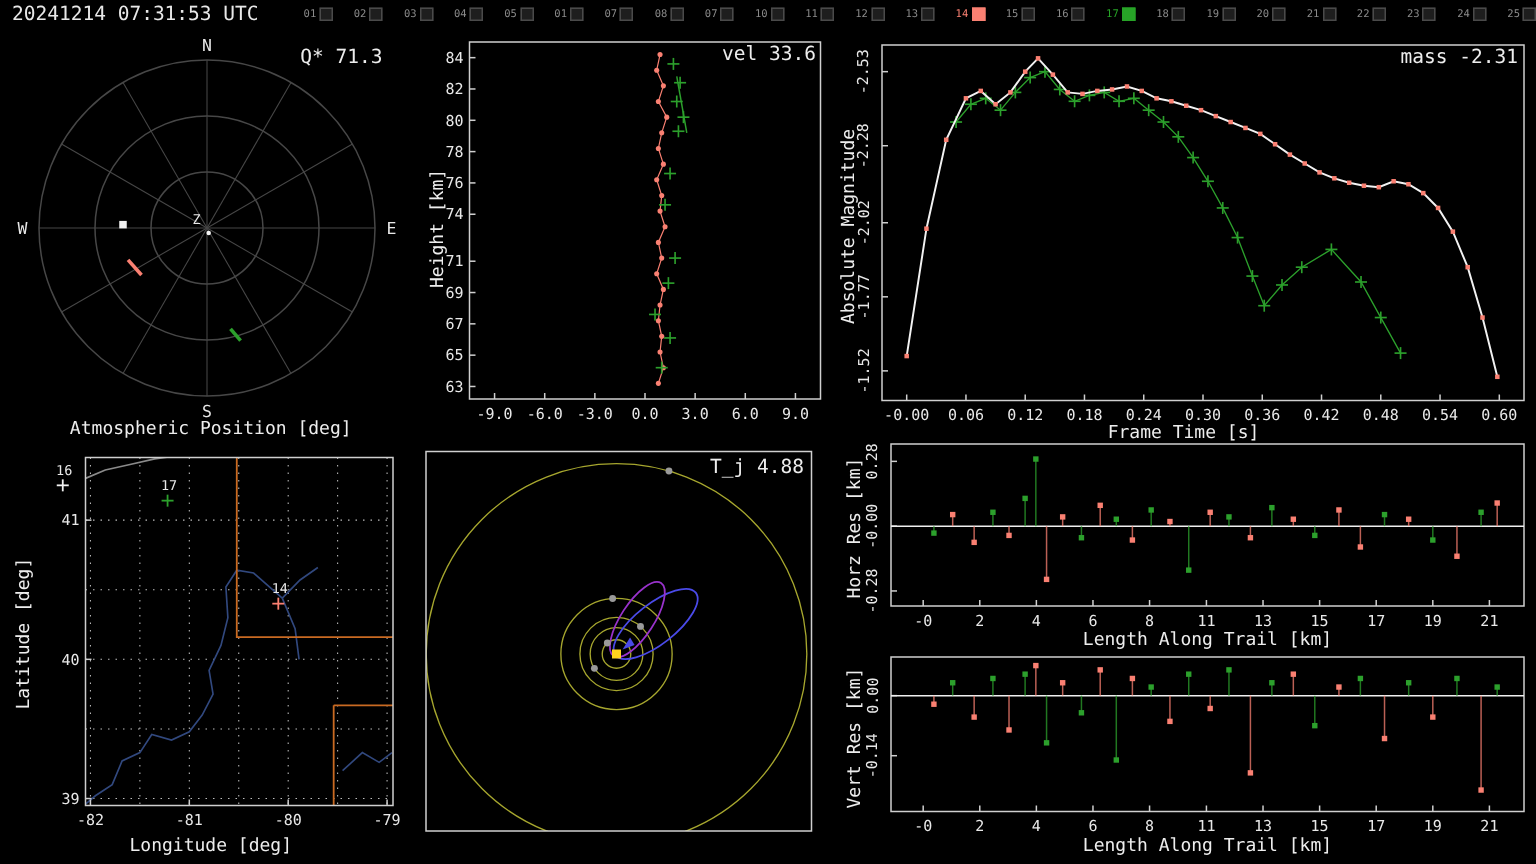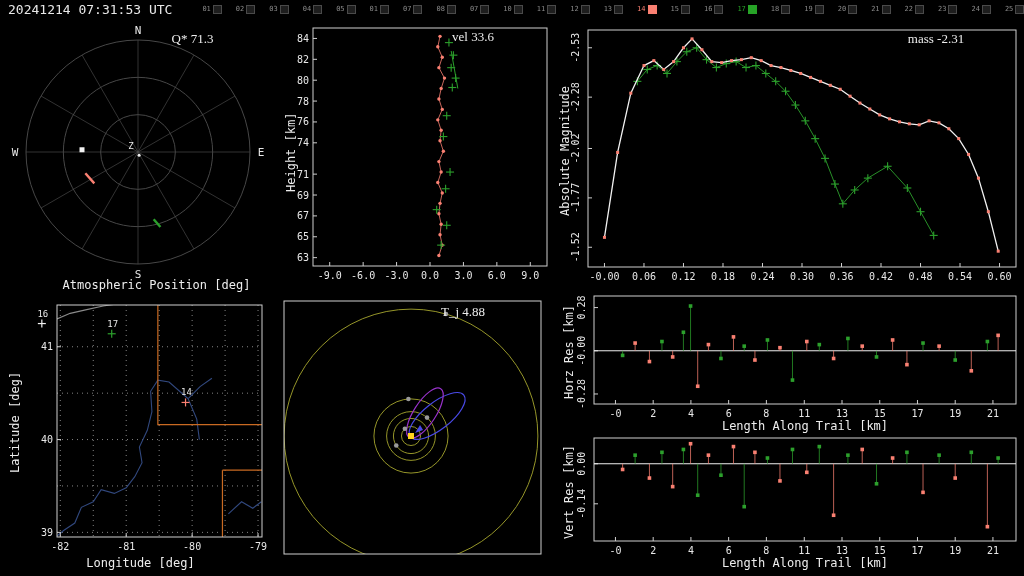--- a/index.html
+++ b/index.html
@@ -14,21 +14,21 @@
   .fbox.salmon{background:#fa8072;border-color:#fa8072;}
   .fnum.salmon{color:#fa8072;}
   .fbox.green{background:#27a327;border-color:#27a327;}
   .fnum.green{color:#27a327;}
   svg{position:absolute;left:0;top:0;}
   svg text{font-family:"DejaVu Sans Mono",monospace;fill:#e8e8e8;}
   .lbl{position:absolute;color:#ededed;font-size:12px;white-space:nowrap;}
   .ann{font-size:13px;}
   .rot{transform:rotate(-90deg);transform-origin:0 0;}
   .center{text-align:center;}
-  .right{text-align:center;font-family:Liberation Serif, serif;}
+  .right{text-align:right;}
 </style>
 </head>
 <body>
 
 <div class="screen">
 
   <svg id="plots" width="1024" height="576" viewBox="0 0 1024 576">
     <defs>
       <clipPath id="mapclip">
           <rect x="57" y="305" width="205" height="232"></rect>
@@ -639,26 +639,27 @@
         </div>
         <div class="fcell">
           <span class="fnum">26</span>
           <span class="fbox"></span>
         </div>
       </div>
     <span class="shower">GEM</span>
   </div>
 
   <div class="lbl ann right" style="left:130px;top:31px;width:125px;">Q* 71.3</div>
-  <div class="lbl center" style="left:0px;top:278px;width:281px;padding-left:16px;">Atmospheric Position [deg]</div>
+  <div class="lbl center" style="left:0px;top:278px;width:281px;">Atmospheric Position [deg]</div>
 
   <div class="lbl ann right" style="left:402px;top:29px;width:142px;">vel 33.6</div>
   <div class="lbl rot" style="left:284px;top:192px;">Height [km]</div>
 
   <div class="lbl ann right" style="left:860px;top:31px;width:152px;">mass -2.31</div>
+  <div class="lbl center" style="left:560px;top:281px;width:458px;">Frame Time [s]</div>
   <div class="lbl rot" style="left:558px;top:216px;">Absolute Magnitude</div>
 
   <div class="lbl center" style="left:0px;top:556px;width:281px;">Longitude [deg]</div>
   <div class="lbl rot" style="left:8px;top:473px;">Latitude [deg]</div>
 
   <div class="lbl ann right" style="left:390px;top:304px;width:146px;">T_j 4.88</div>
 
   <div class="lbl rot" style="left:562px;top:399px;">Horz Res [km]</div>
   <div class="lbl center" style="left:594px;top:419px;width:422px;">Length Along Trail [km]</div>
   <div class="lbl rot" style="left:562px;top:539px;">Vert Res [km]</div>

